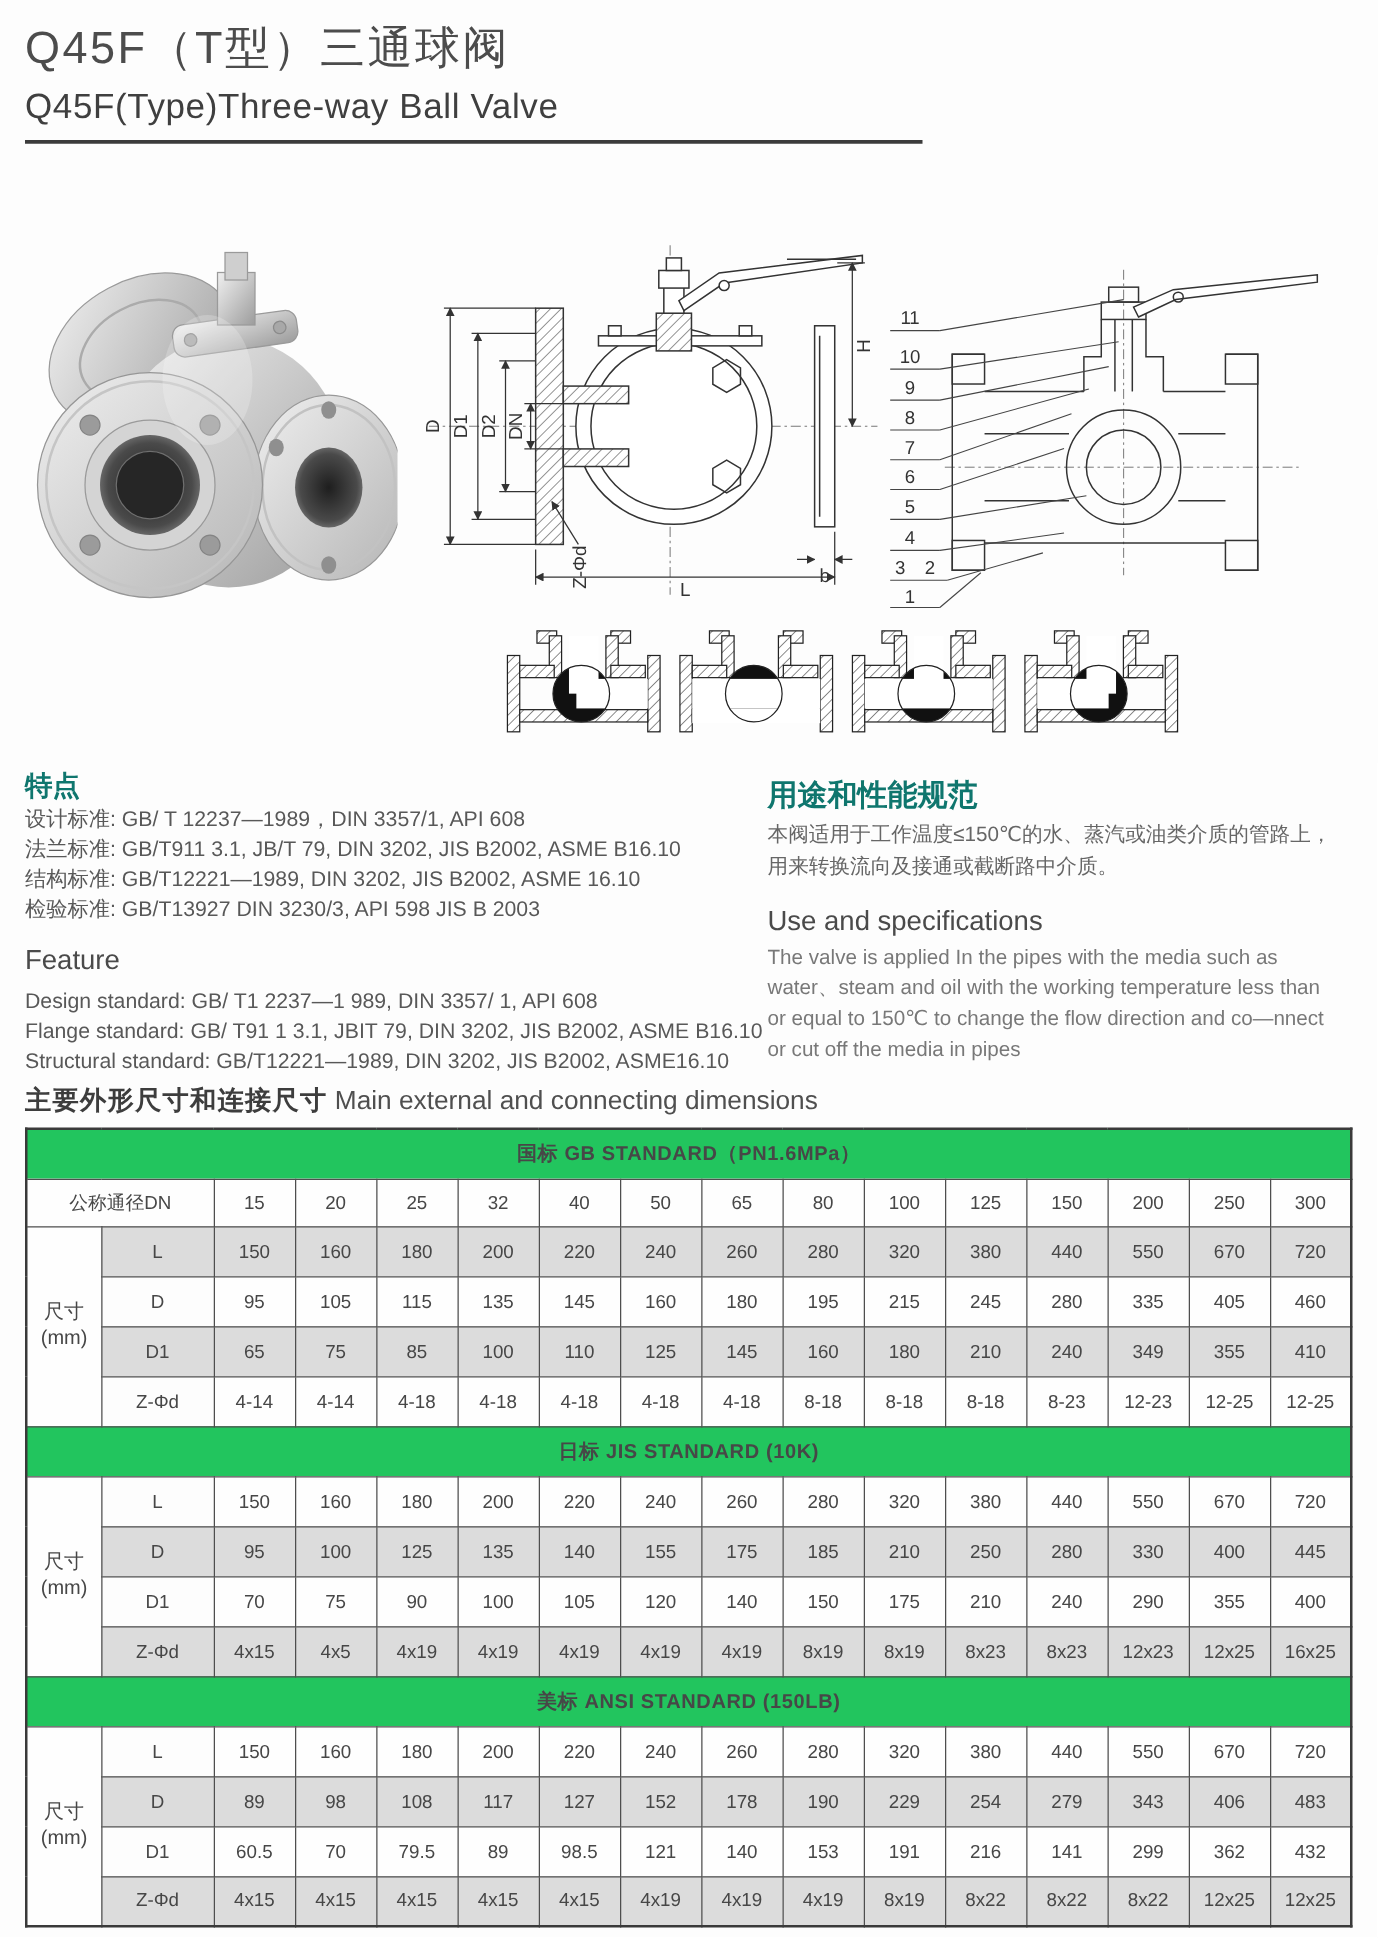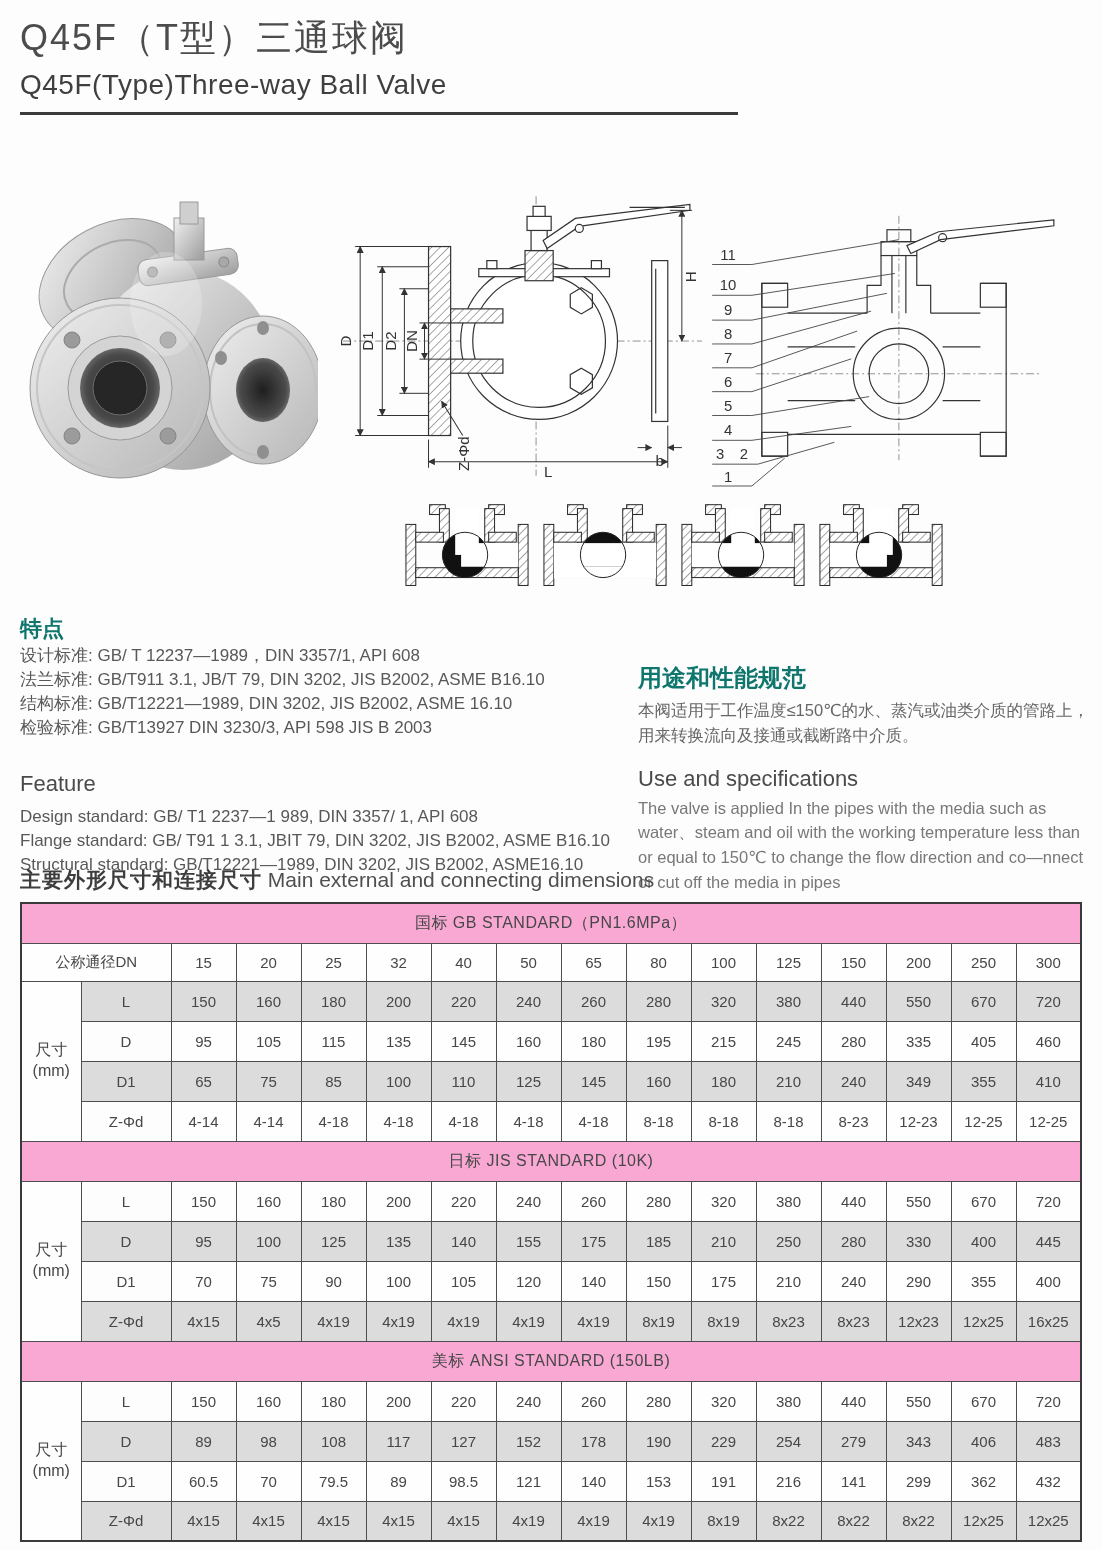--- a/index.html
+++ b/index.html
@@ -9,37 +9,37 @@
 
   .title-block { position:absolute; left:20px; top:14px; }
   .title-zh { font-size:36px; color:#4c4c4c; letter-spacing:2px; font-weight:500; }
   .title-en { font-size:28px; color:#3f3f3f; margin-top:6px; letter-spacing:0.5px; }
   .title-rule { position:absolute; left:20px; top:112px; width:718px; height:3px; background:#3c3c3c; }
 
   .media { position:absolute; }
   .media svg { display:block; }
 
   .text-col-left  { position:absolute; left:20px;  top:614px; width:614px; }
-  .text-col-right { position:absolute; left:638px; top:620px; width:452px;margin-top:42px; }
+  .text-col-right { position:absolute; left:614px; top:620px; width:452px; }
   .sec-head-zh { font-size:22px; color:#0f766e; font-weight:600; }
-  .sec-head-en { font-size:22px; color:#4a4a4a; font-weight:400; margin-top:30px; }
+  .sec-head-en { font-size:22px; color:#4a4a4a; font-weight:400; margin-top:14px; }
   .sec-lines div { font-size:17px; color:#585858; line-height:1.42; }
   .sec-body { font-size:16.5px; color:#666; line-height:1.5; margin-top:4px; }
   .gap-8 { height:8px; } .gap-16 { height:16px; }
 
   .table-caption { position:absolute; left:20px; top:866px; font-size:21px; color:#3d3d3d; }
   .table-caption .cap-zh { font-weight:600; letter-spacing:1px; }
   .table-caption .cap-en { font-weight:400; color:#4f4f4f; }
 
   table.dims { position:absolute; left:20px; top:902px; width:1062px;
     border-collapse:collapse; table-layout:fixed; font-size:15px; color:#474747;
     border:2px solid #3a3a3a; }
   table.dims td { border:1px solid #4e4e4e; text-align:center; vertical-align:middle;
     padding:0 2px; background:#fefefe; }
-  table.dims tr.band td { background:#f9a8d4; font-size:16px; height:40px; letter-spacing:0.5px; }
+  table.dims tr.band td { background:#22c55e; font-size:16px; height:40px; letter-spacing:0.5px;font-weight:bold; }
   table.dims tr.dn-row td { height:38px; }
   table.dims tr.data-row td { height:40px; }
   table.dims tr.shaded td { background:#dcdcdc; }
   table.dims td.size-cell { background:#fefefe !important; font-size:16px; line-height:1.3; }
   table.dims td.row-label { background:inherit; }
   table.dims tr.shaded td.size-cell { background:#fefefe !important; }
 
   .dim-text { font-size:15px; fill:#333; font-family:"Liberation Sans","DejaVu Sans",sans-serif; }
   .part-num { font-size:15px; fill:#333; font-family:"Liberation Sans","DejaVu Sans",sans-serif; }
 </style>

